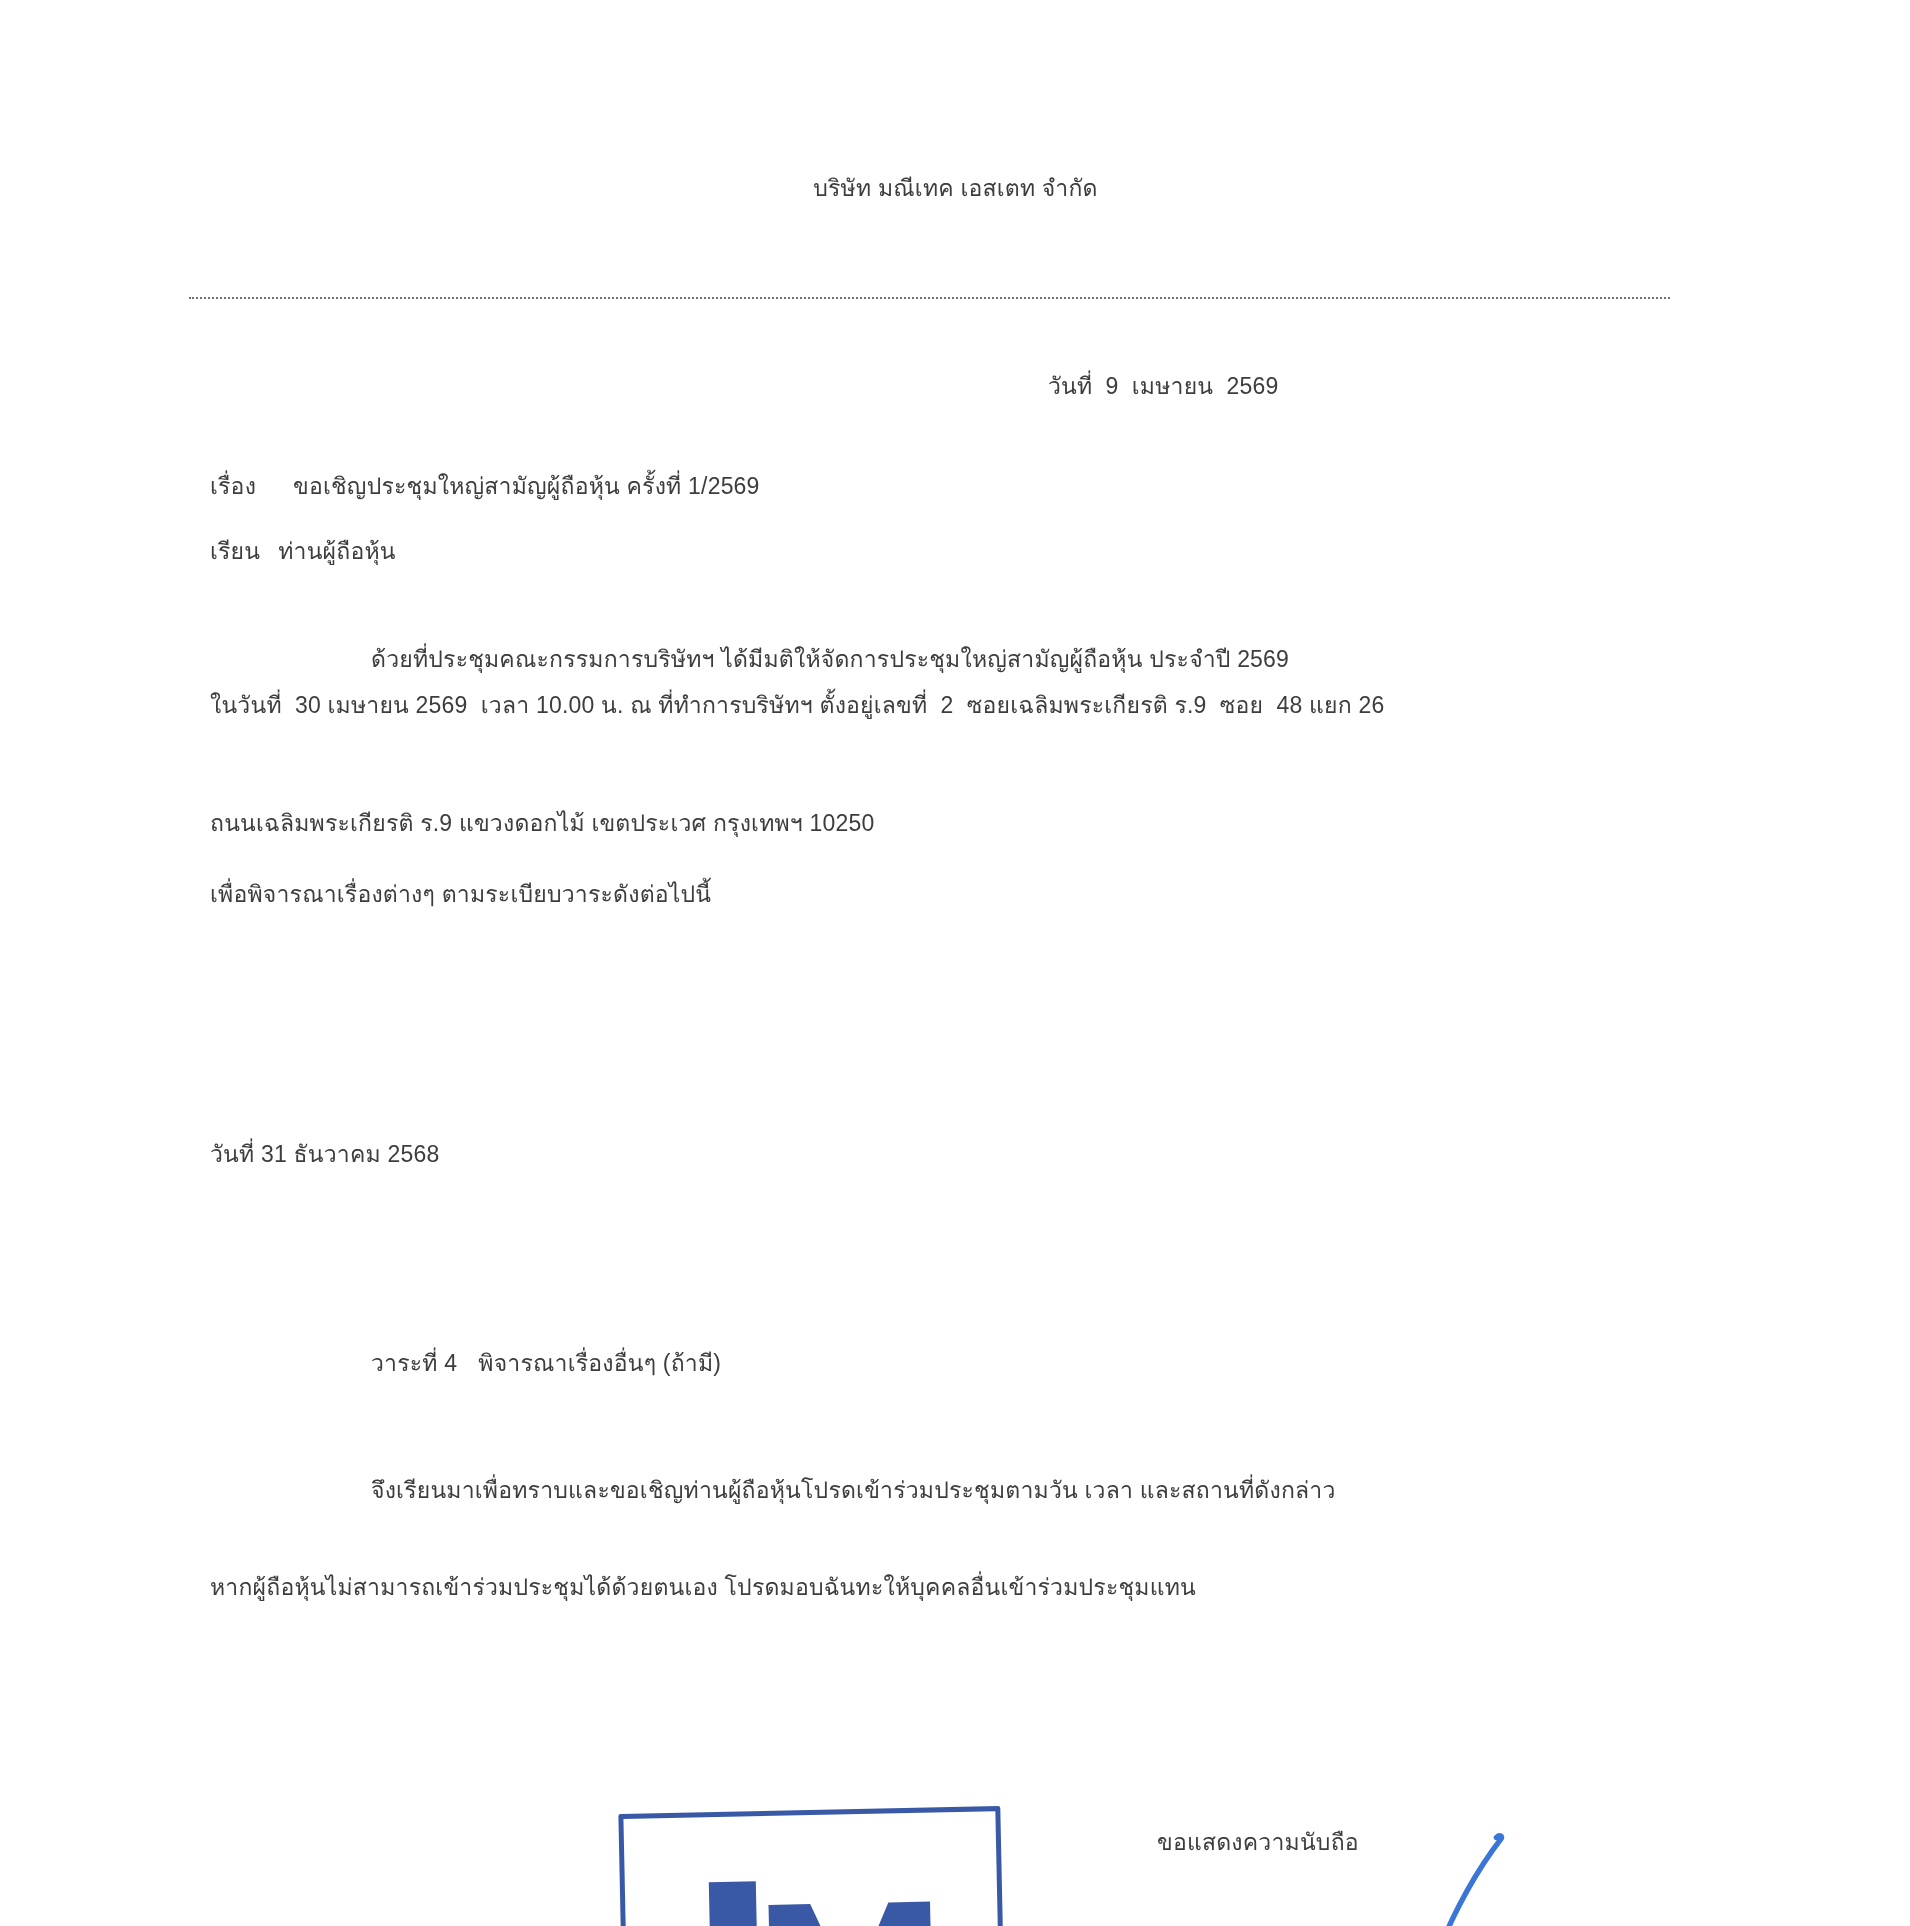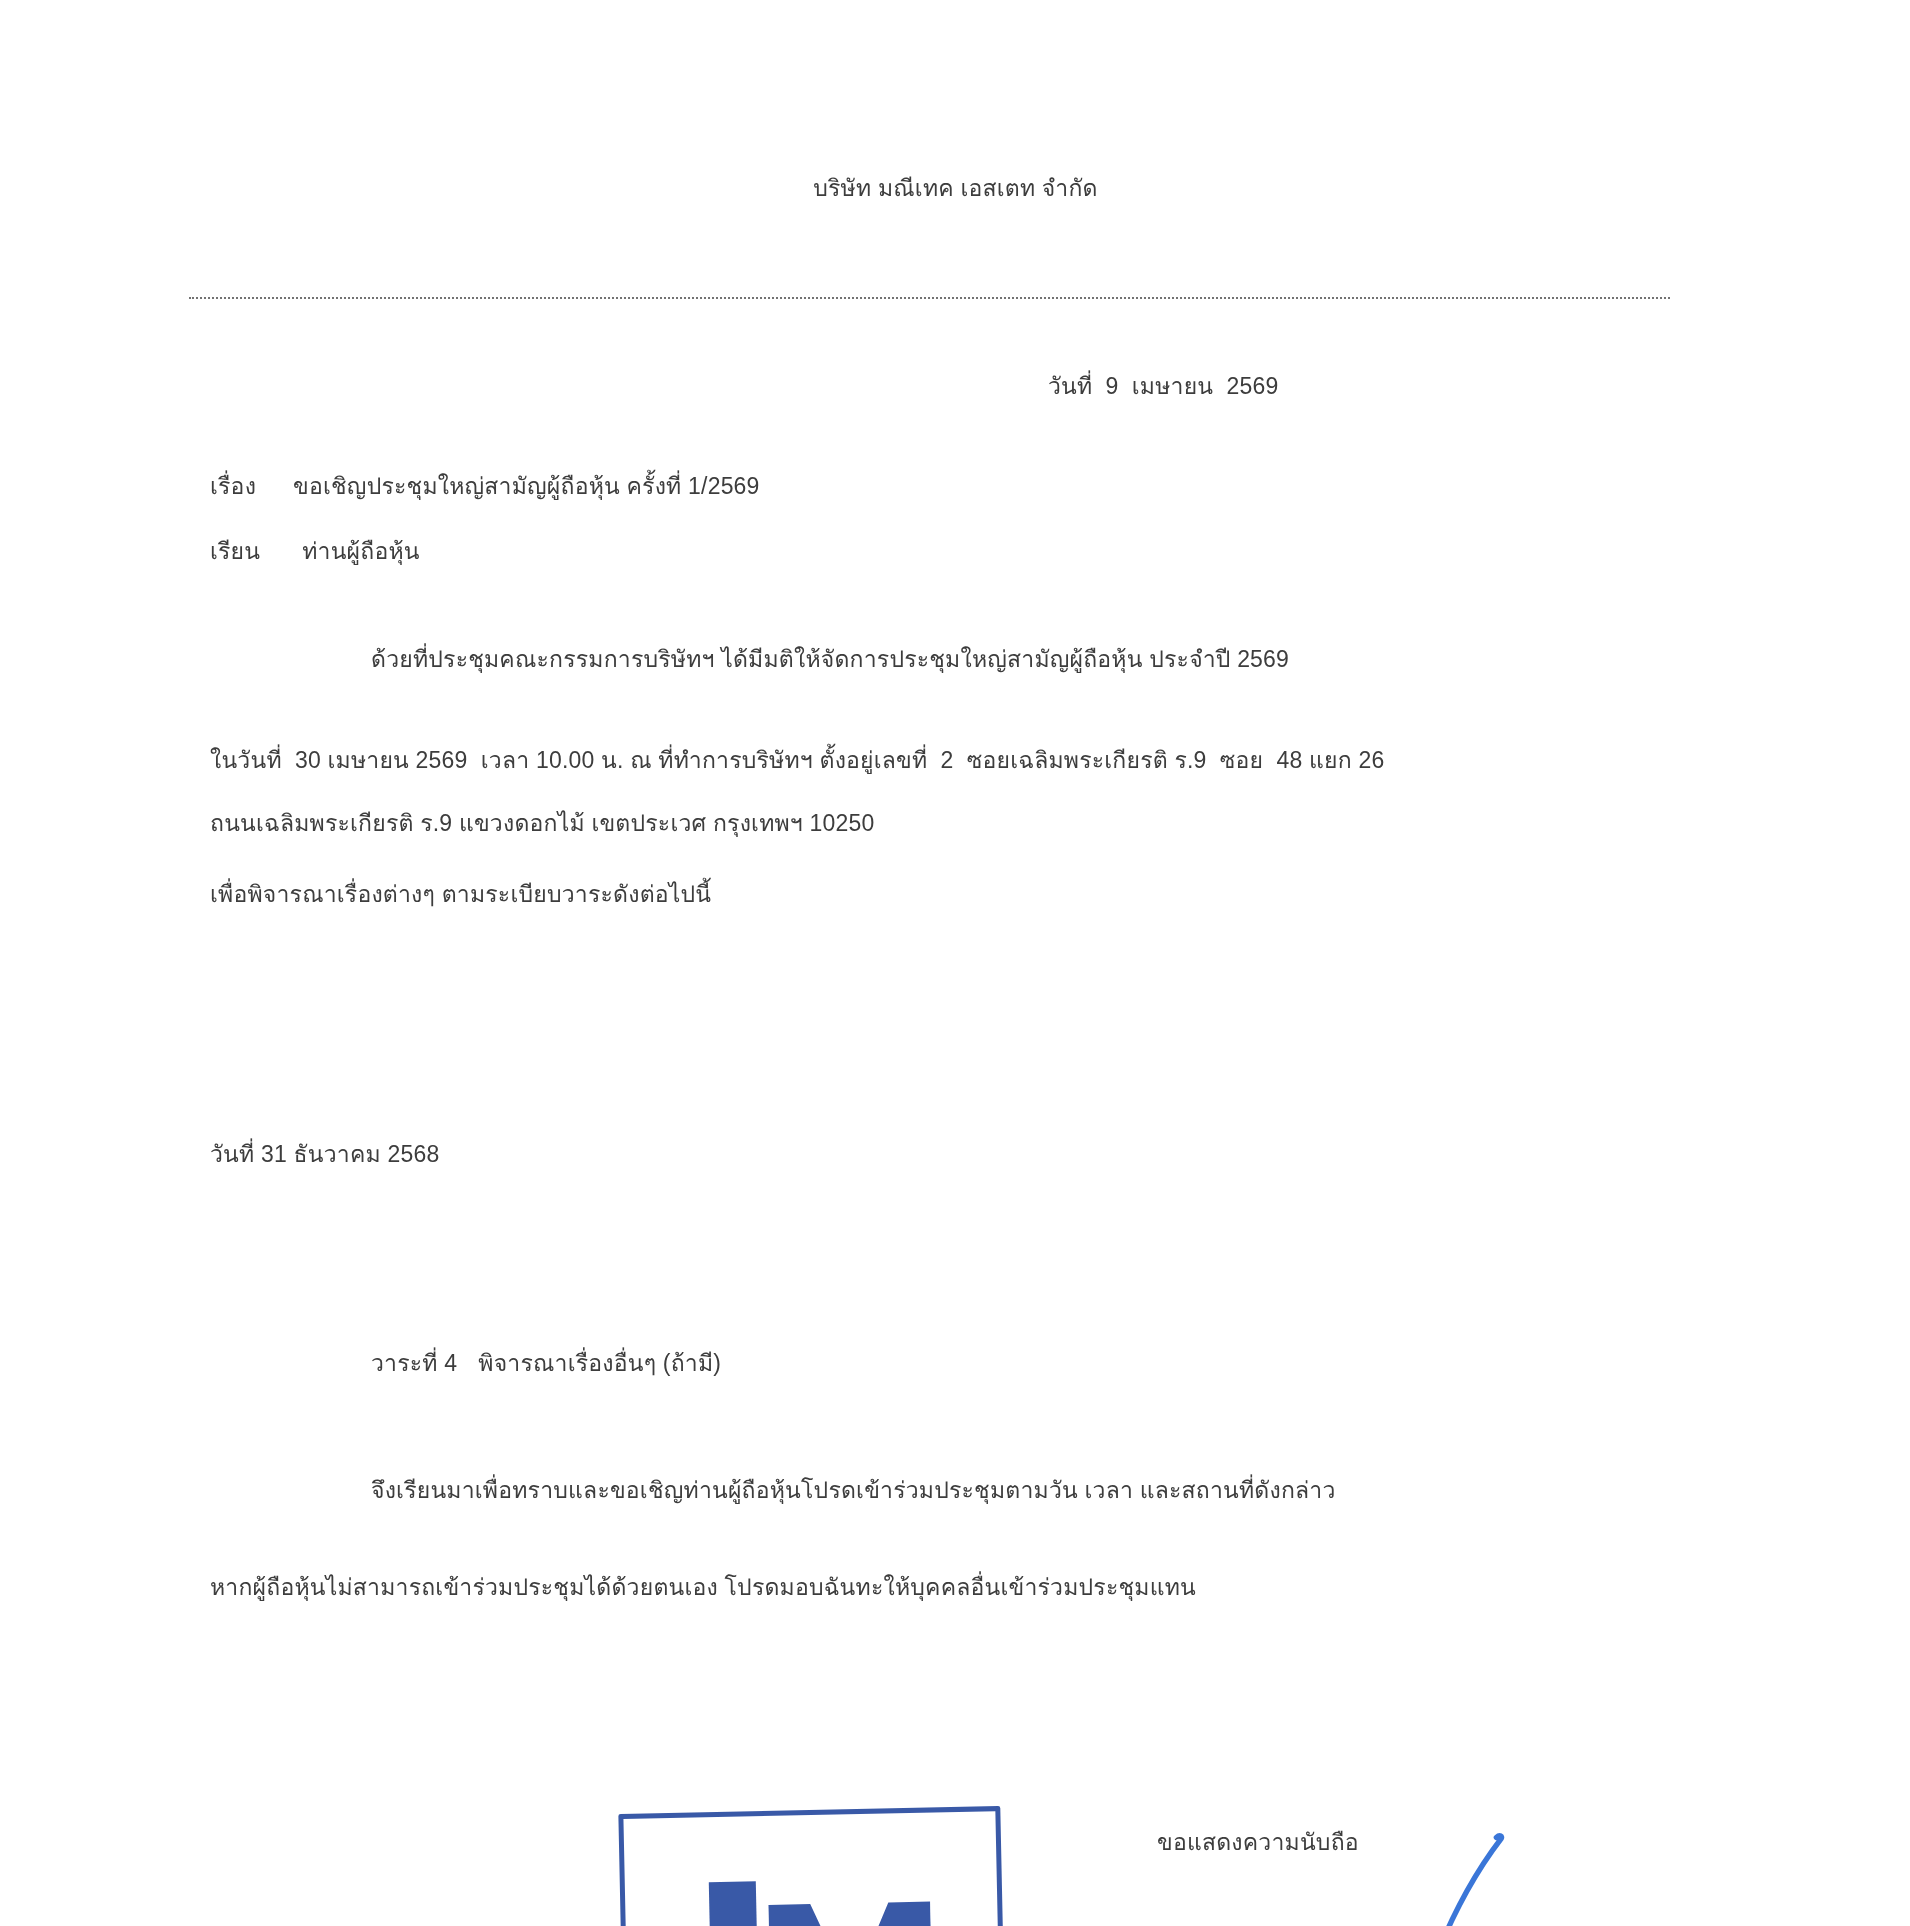--- a/index.html
+++ b/index.html
@@ -22,23 +22,23 @@
   .row .t{position:static;}
   .title{left:0;right:0;top:173px;text-align:center;}
   .dotline{
     position:absolute;
     border-bottom:2.7px dotted #5a5a5a;
     opacity:.85;
   }
   .dotline.top{left:189px;top:270px;width:1481px;height:27px;}
   .date{left:1048px;top:371px;}
   .subject{left:210px;top:471px;gap:37px;}
-  .salutation{left:210px;top:536px;gap:42px;}
+  .salutation{left:210px;top:536px;gap:18px;}
   .p1l1{left:371px;top:644px;}
-  .p1l2{left:210px;top:745px;}
+  .p1l2{left:210px;top:690px;}
   .p1l3{left:210px;top:808px;}
   .p1l4{left:210px;top:879px;}
   .agenda{gap:21px;}
   .ag1{left:371px;top:962px;}
   .ag2{left:371px;top:1051px;}
   .ag2c{left:210px;top:1139px;}
   .ag3{left:371px;top:1235px;}
   .ag4{left:371px;top:1348px;}
   .cl1{left:371px;top:1475px;}
   .cl2{left:210px;top:1572px;}

